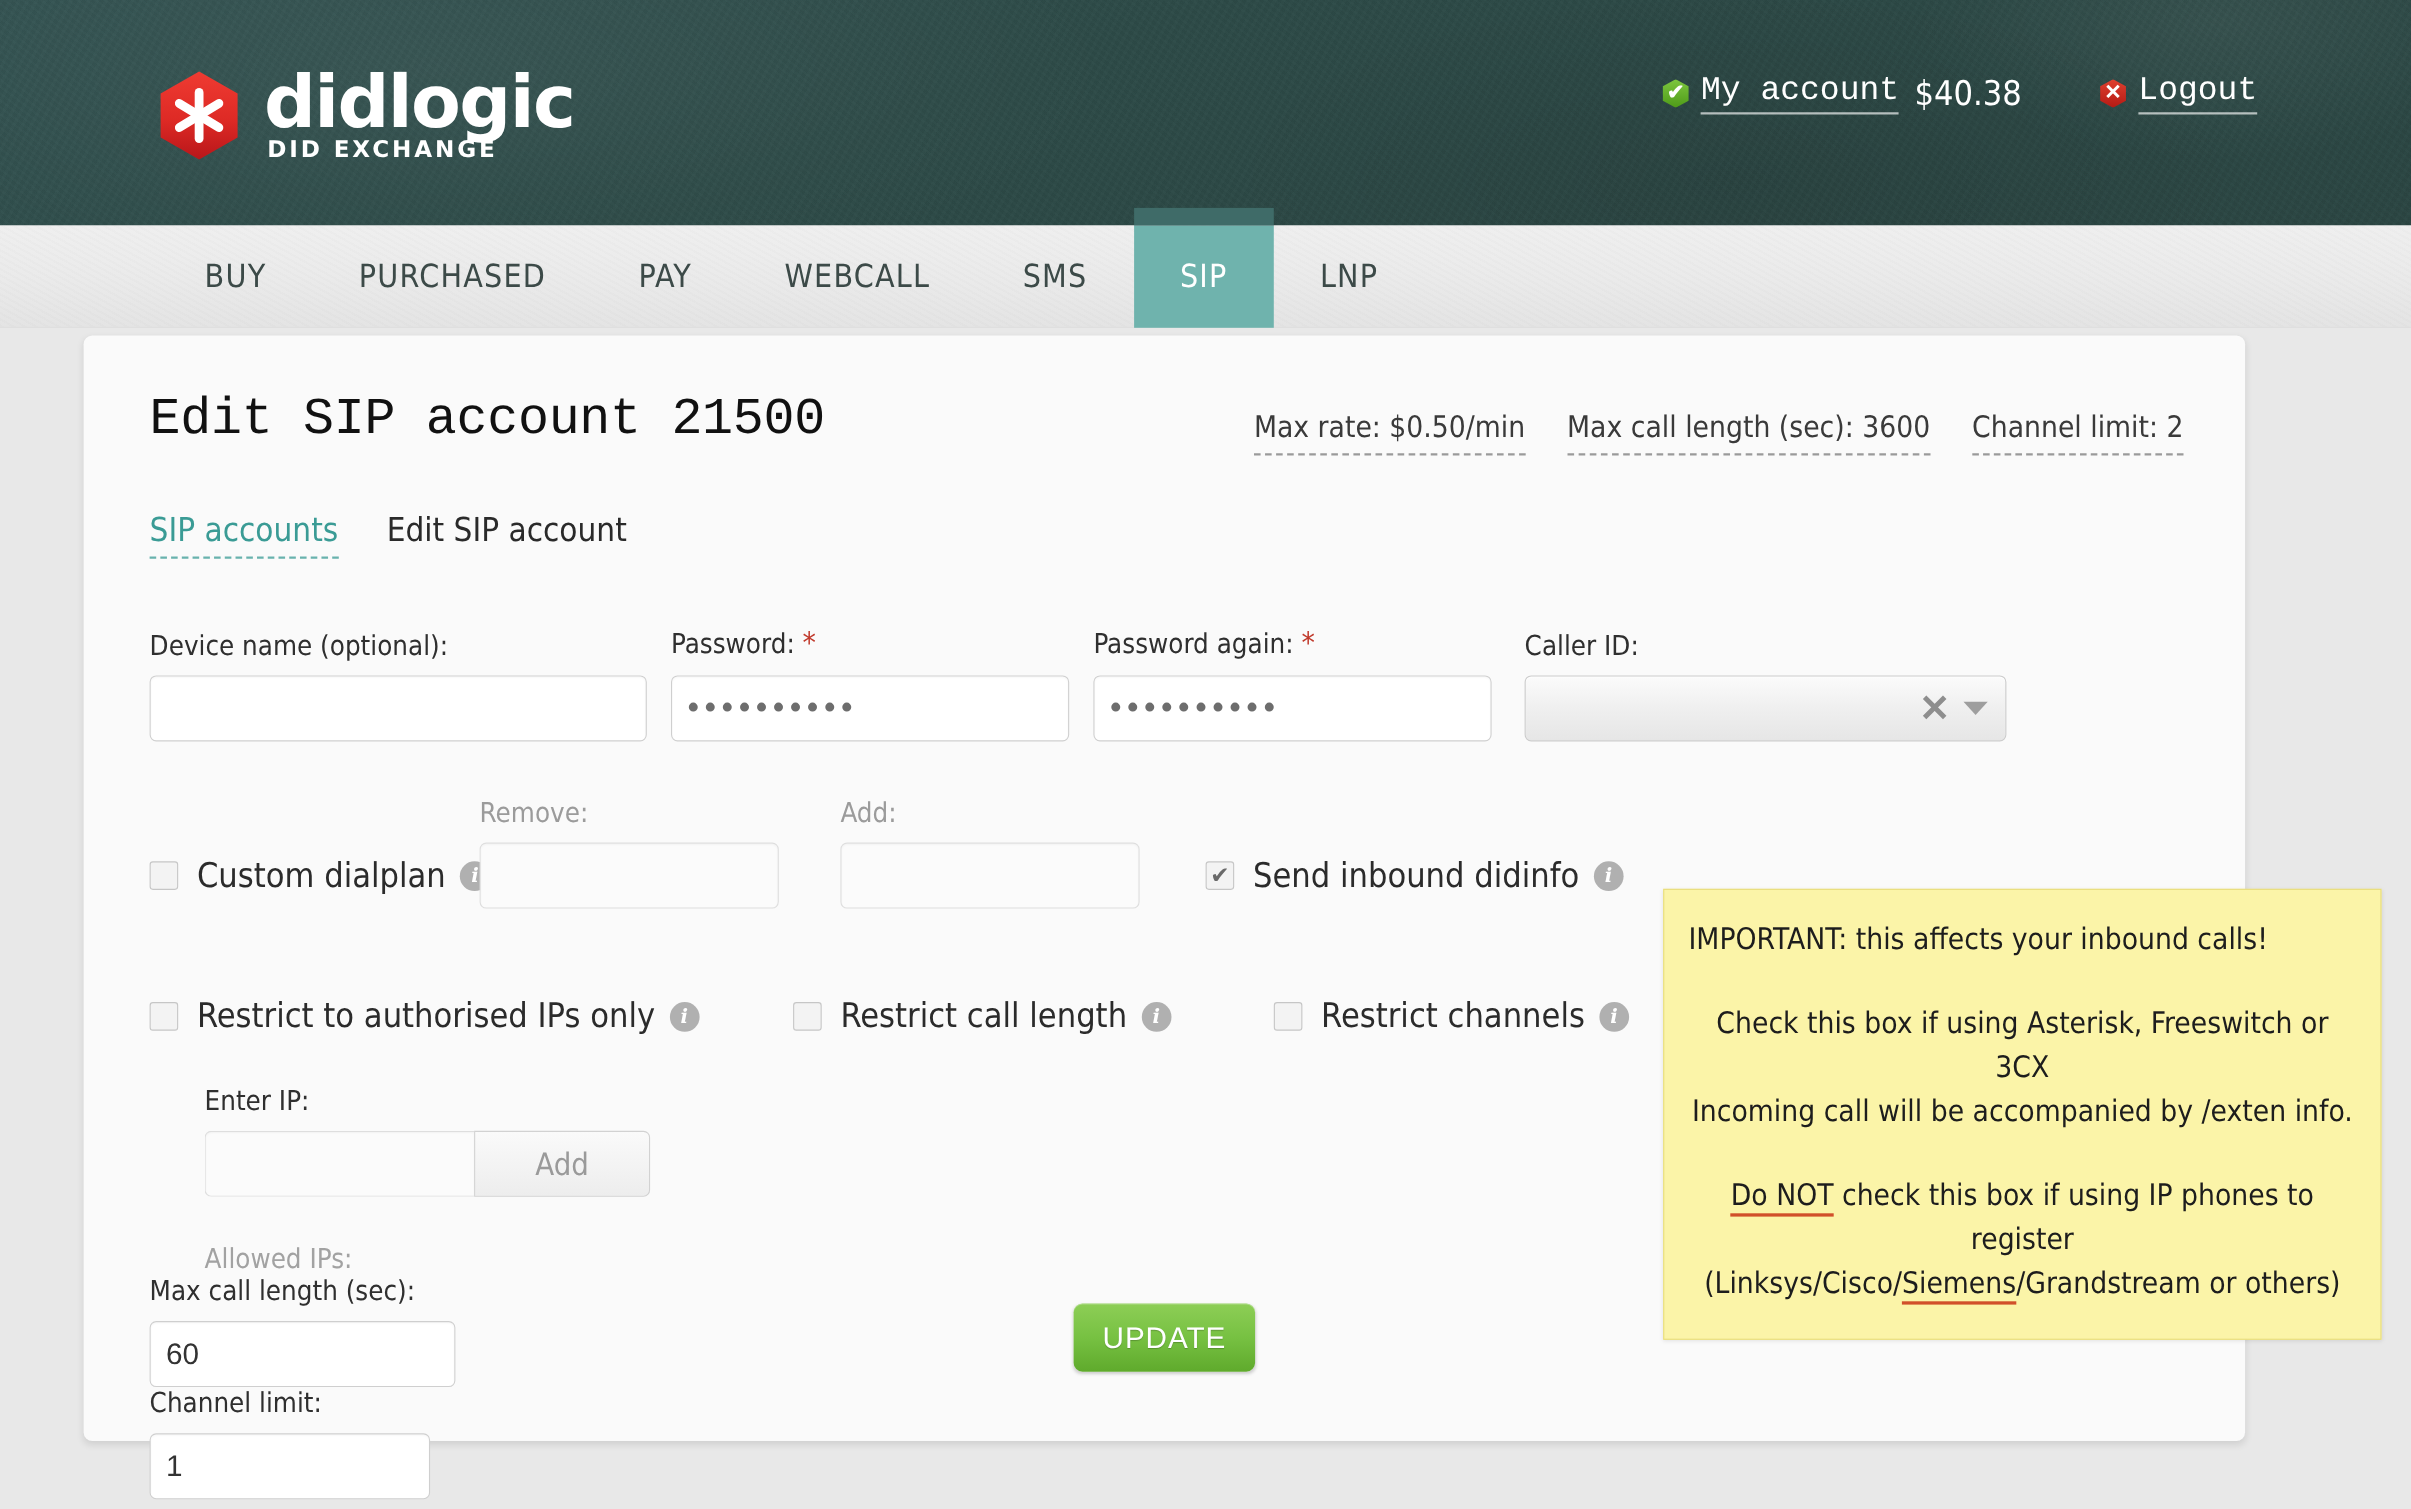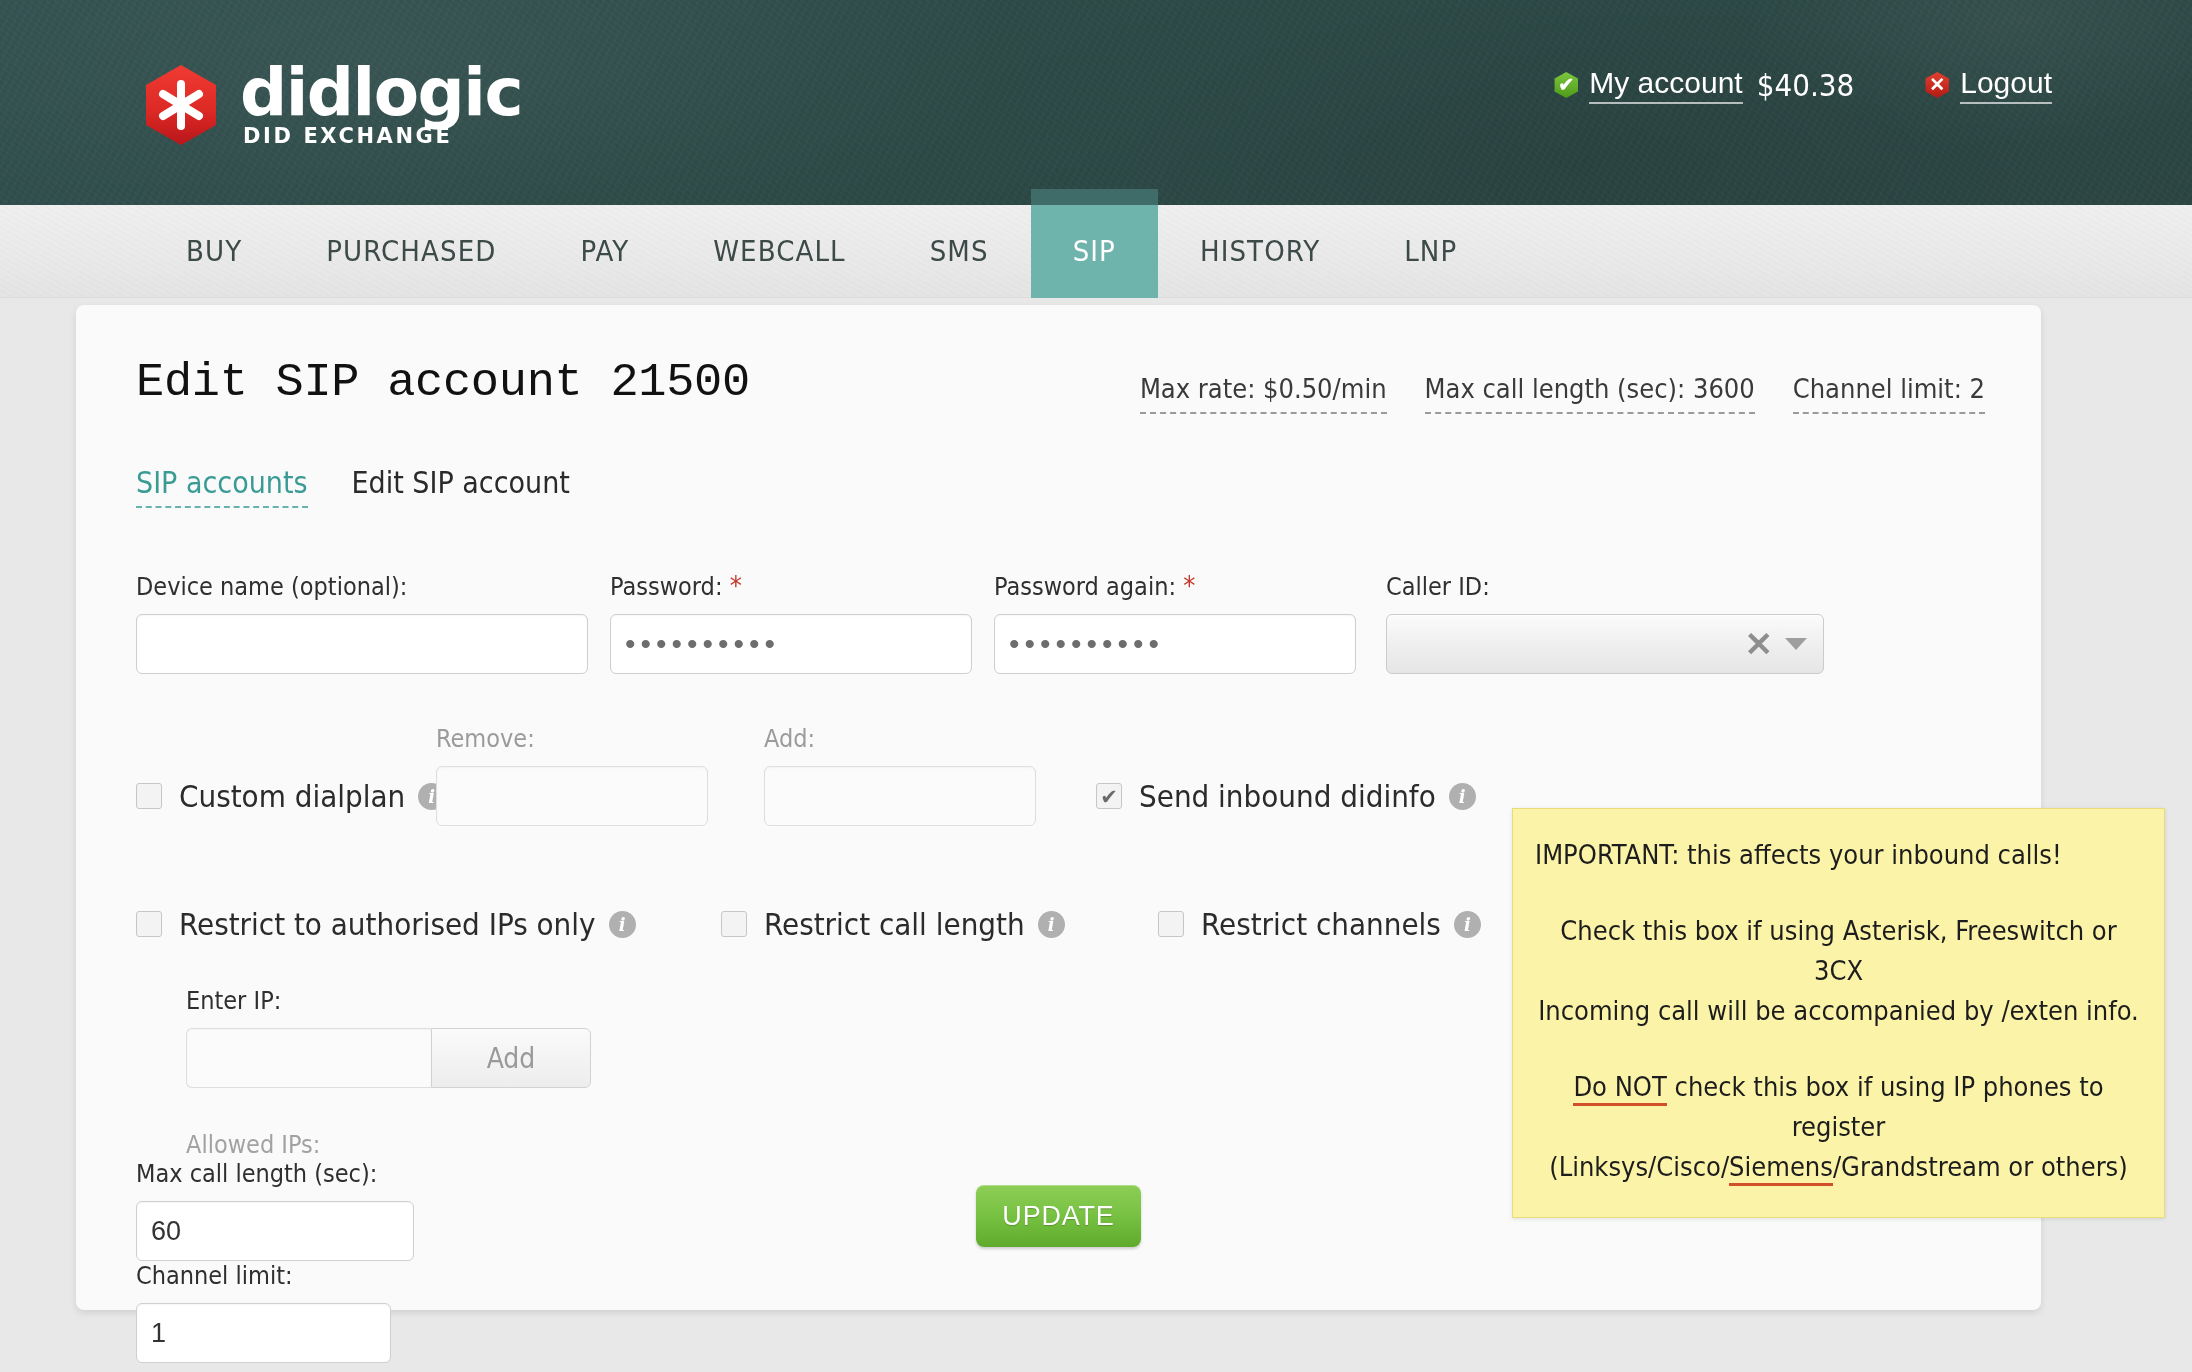--- a/index.html
+++ b/index.html
@@ -99,21 +99,21 @@
     font-weight: 700;
     line-height: 1;
     margin-top: -1px;
   }
   .acct-link {
     font-size: 30px;
     color: #ffffff;
     text-decoration: none;
     border-bottom: 2px solid rgba(255,255,255,0.65);
     padding-bottom: 2px;
-    font-family: Liberation Sans, sans-serif;
+    font-family: Liberation Mono, monospace;
   }
   .acct-balance {
     font-size: 31px;
     color: #ffffff;
     margin-left: 14px;
     font-weight: 400;
     font-family: "DejaVu Sans Condensed", "Liberation Sans", sans-serif;
   }
 
   
@@ -497,21 +497,20 @@
 </div>
 
 <div class="navbar">
   <div class="nav-inner">
     <div class="nav-tab">BUY</div>
     <div class="nav-tab">PURCHASED</div>
     <div class="nav-tab">PAY</div>
     <div class="nav-tab">WEBCALL</div>
     <div class="nav-tab">SMS</div>
     <div class="nav-tab active">SIP</div>
-    <div class="nav-tab">HISTORY</div>
     <div class="nav-tab">LNP</div>
   </div>
 </div>
 
 <div class="card">
 
   <div class="card-head">
     <h1 class="page-title">Edit SIP account 21500</h1>
     <div class="stats">
       <div class="stat">Max rate: $0.50/min</div>

